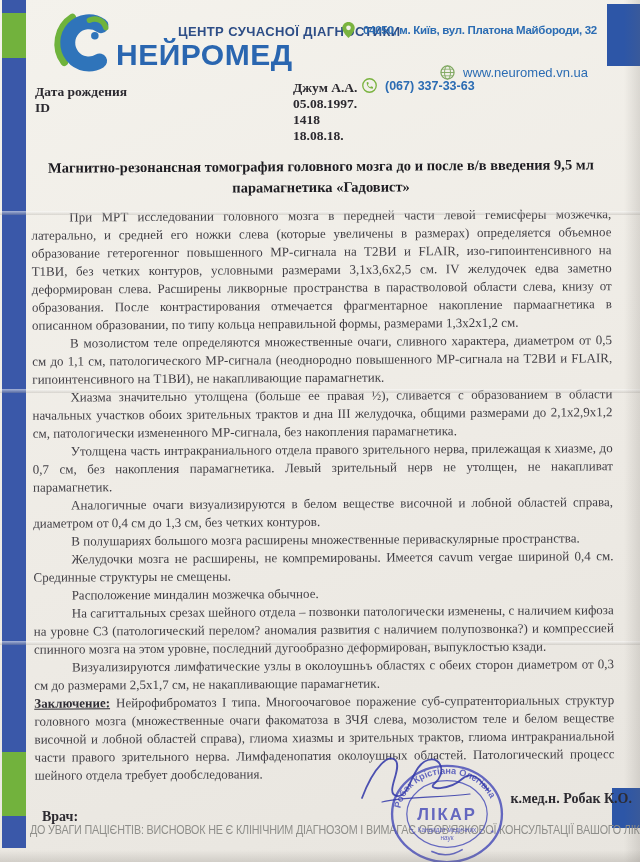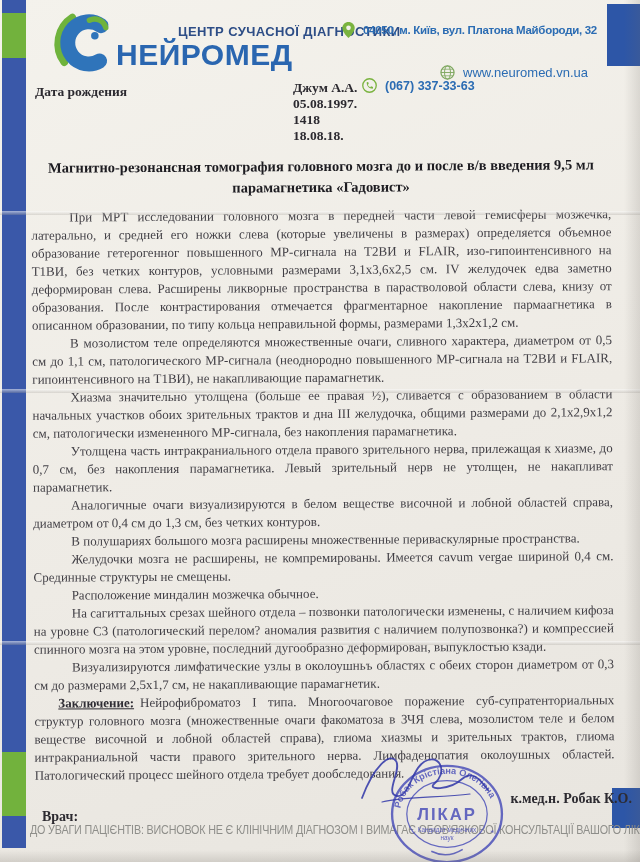--- a/index.html
+++ b/index.html
@@ -70,21 +70,21 @@
   }
   
   .report-body {
     position: absolute; left: 33px; top: 207px; width: 580px;
     font-size: 13px; line-height: 18px; color: #413f45;
     text-align: justify;
     transform: rotate(-0.35deg);
   }
   .report-body p { margin: 0; text-indent: 38px; }
   .report-body p.conclusion { text-indent: 0; }
-  .conclusion-label { font-weight: bold; text-decoration: underline; margin-right: 6px; color: #2e2c33; margin-left: 24px; }
+  .conclusion-label { font-weight: bold; text-decoration: underline; margin-right: 6px; color: #2e2c33; }
   .credentials {
     position: absolute; right: 8px; top: 791px;
     font-size: 14px; font-weight: bold; color: #2c2a30; z-index: 3;
   }
   .doctor-label {
     position: absolute; left: 42px; top: 809px;
     font-size: 14px; font-weight: bold; color: #2c2a30; z-index: 3;
   }
   .footer-notice {
     position: absolute; left: 30px; top: 823px; width: 700px;
@@ -155,20 +155,21 @@
       <line x1="1" y1="8" x2="15" y2="8" stroke="#7fa860" stroke-width="1"></line>
       <line x1="2" y1="4.5" x2="14" y2="4.5" stroke="#7fa860" stroke-width="0.8"></line>
       <line x1="2" y1="11.5" x2="14" y2="11.5" stroke="#7fa860" stroke-width="0.8"></line>
     </svg>
     <span class="txt">www.neuromed.vn.ua</span>
   </div>
 
 
   <div class="patient-labels">
     <div>Дата рождения</div>
+    <div>ID</div>
   </div>
   <div class="patient-values">
     <div>Джум А.А.</div>
     <div>05.08.1997.</div>
     <div>1418</div>
     <div>18.08.18.</div>
   </div>
 
   <div class="report-title">Магнитно-резонансная томография головного мозга до и после в/в введения 9,5 мл парамагнетика «Гадовист»</div>
 

